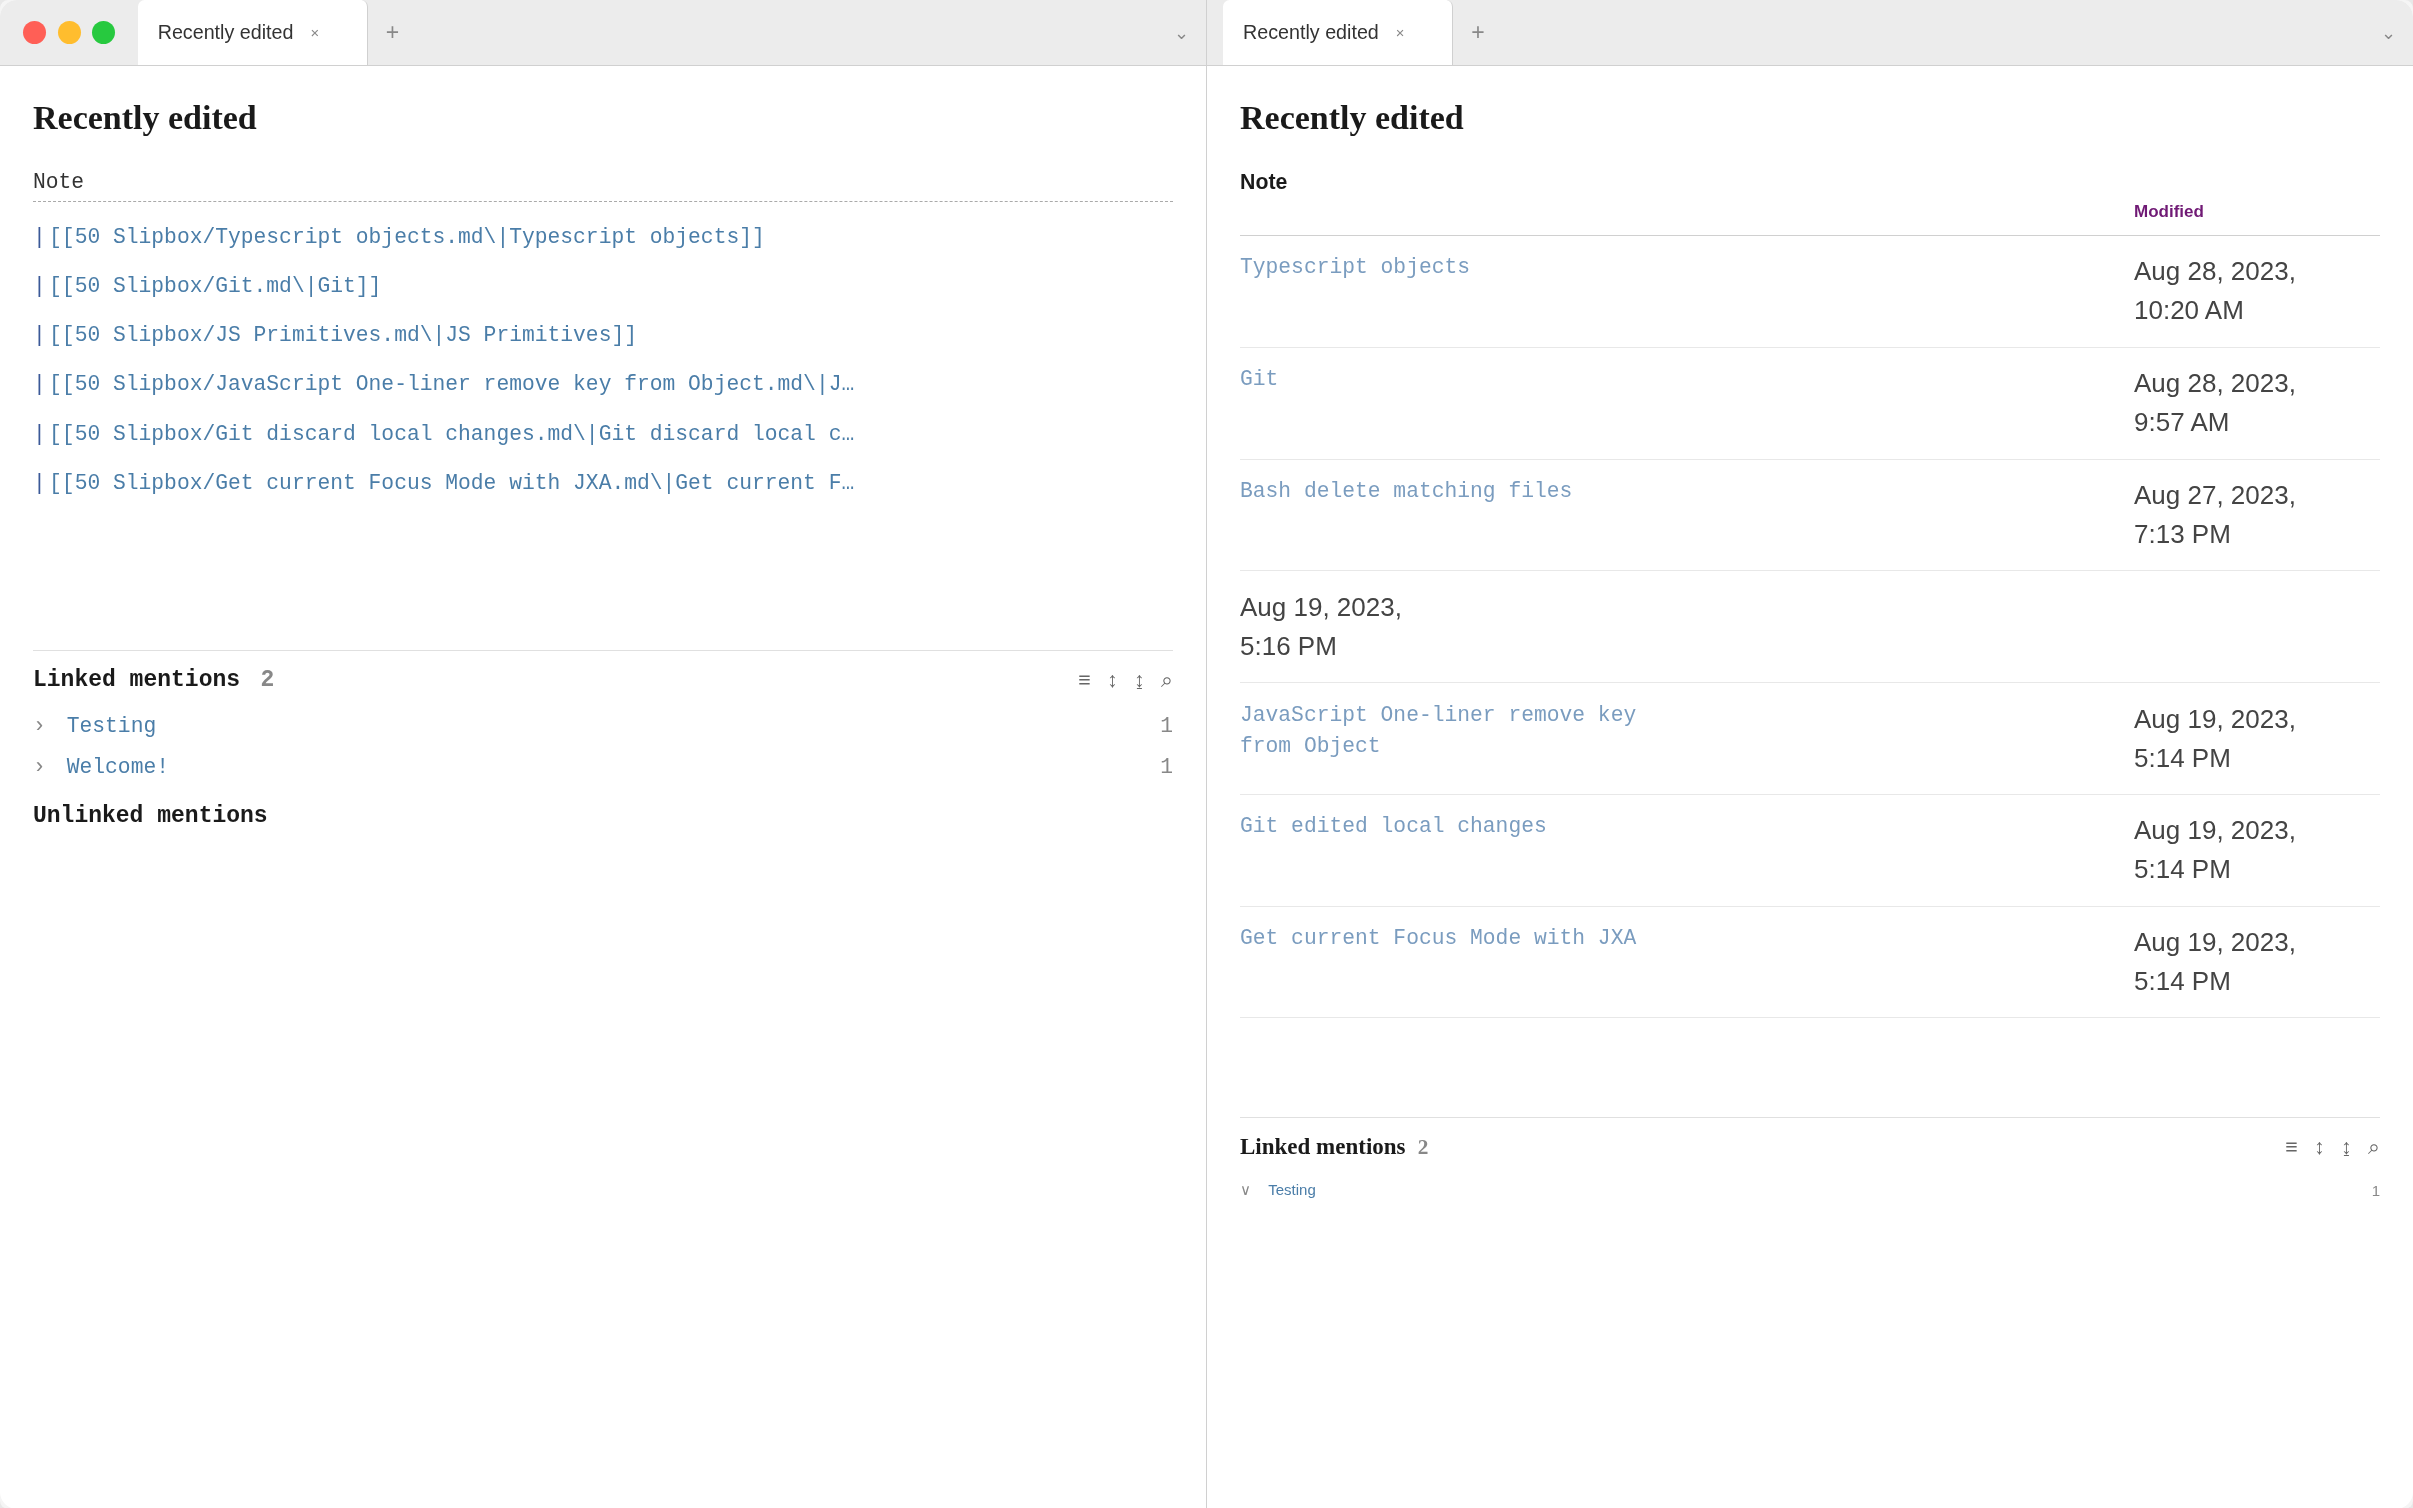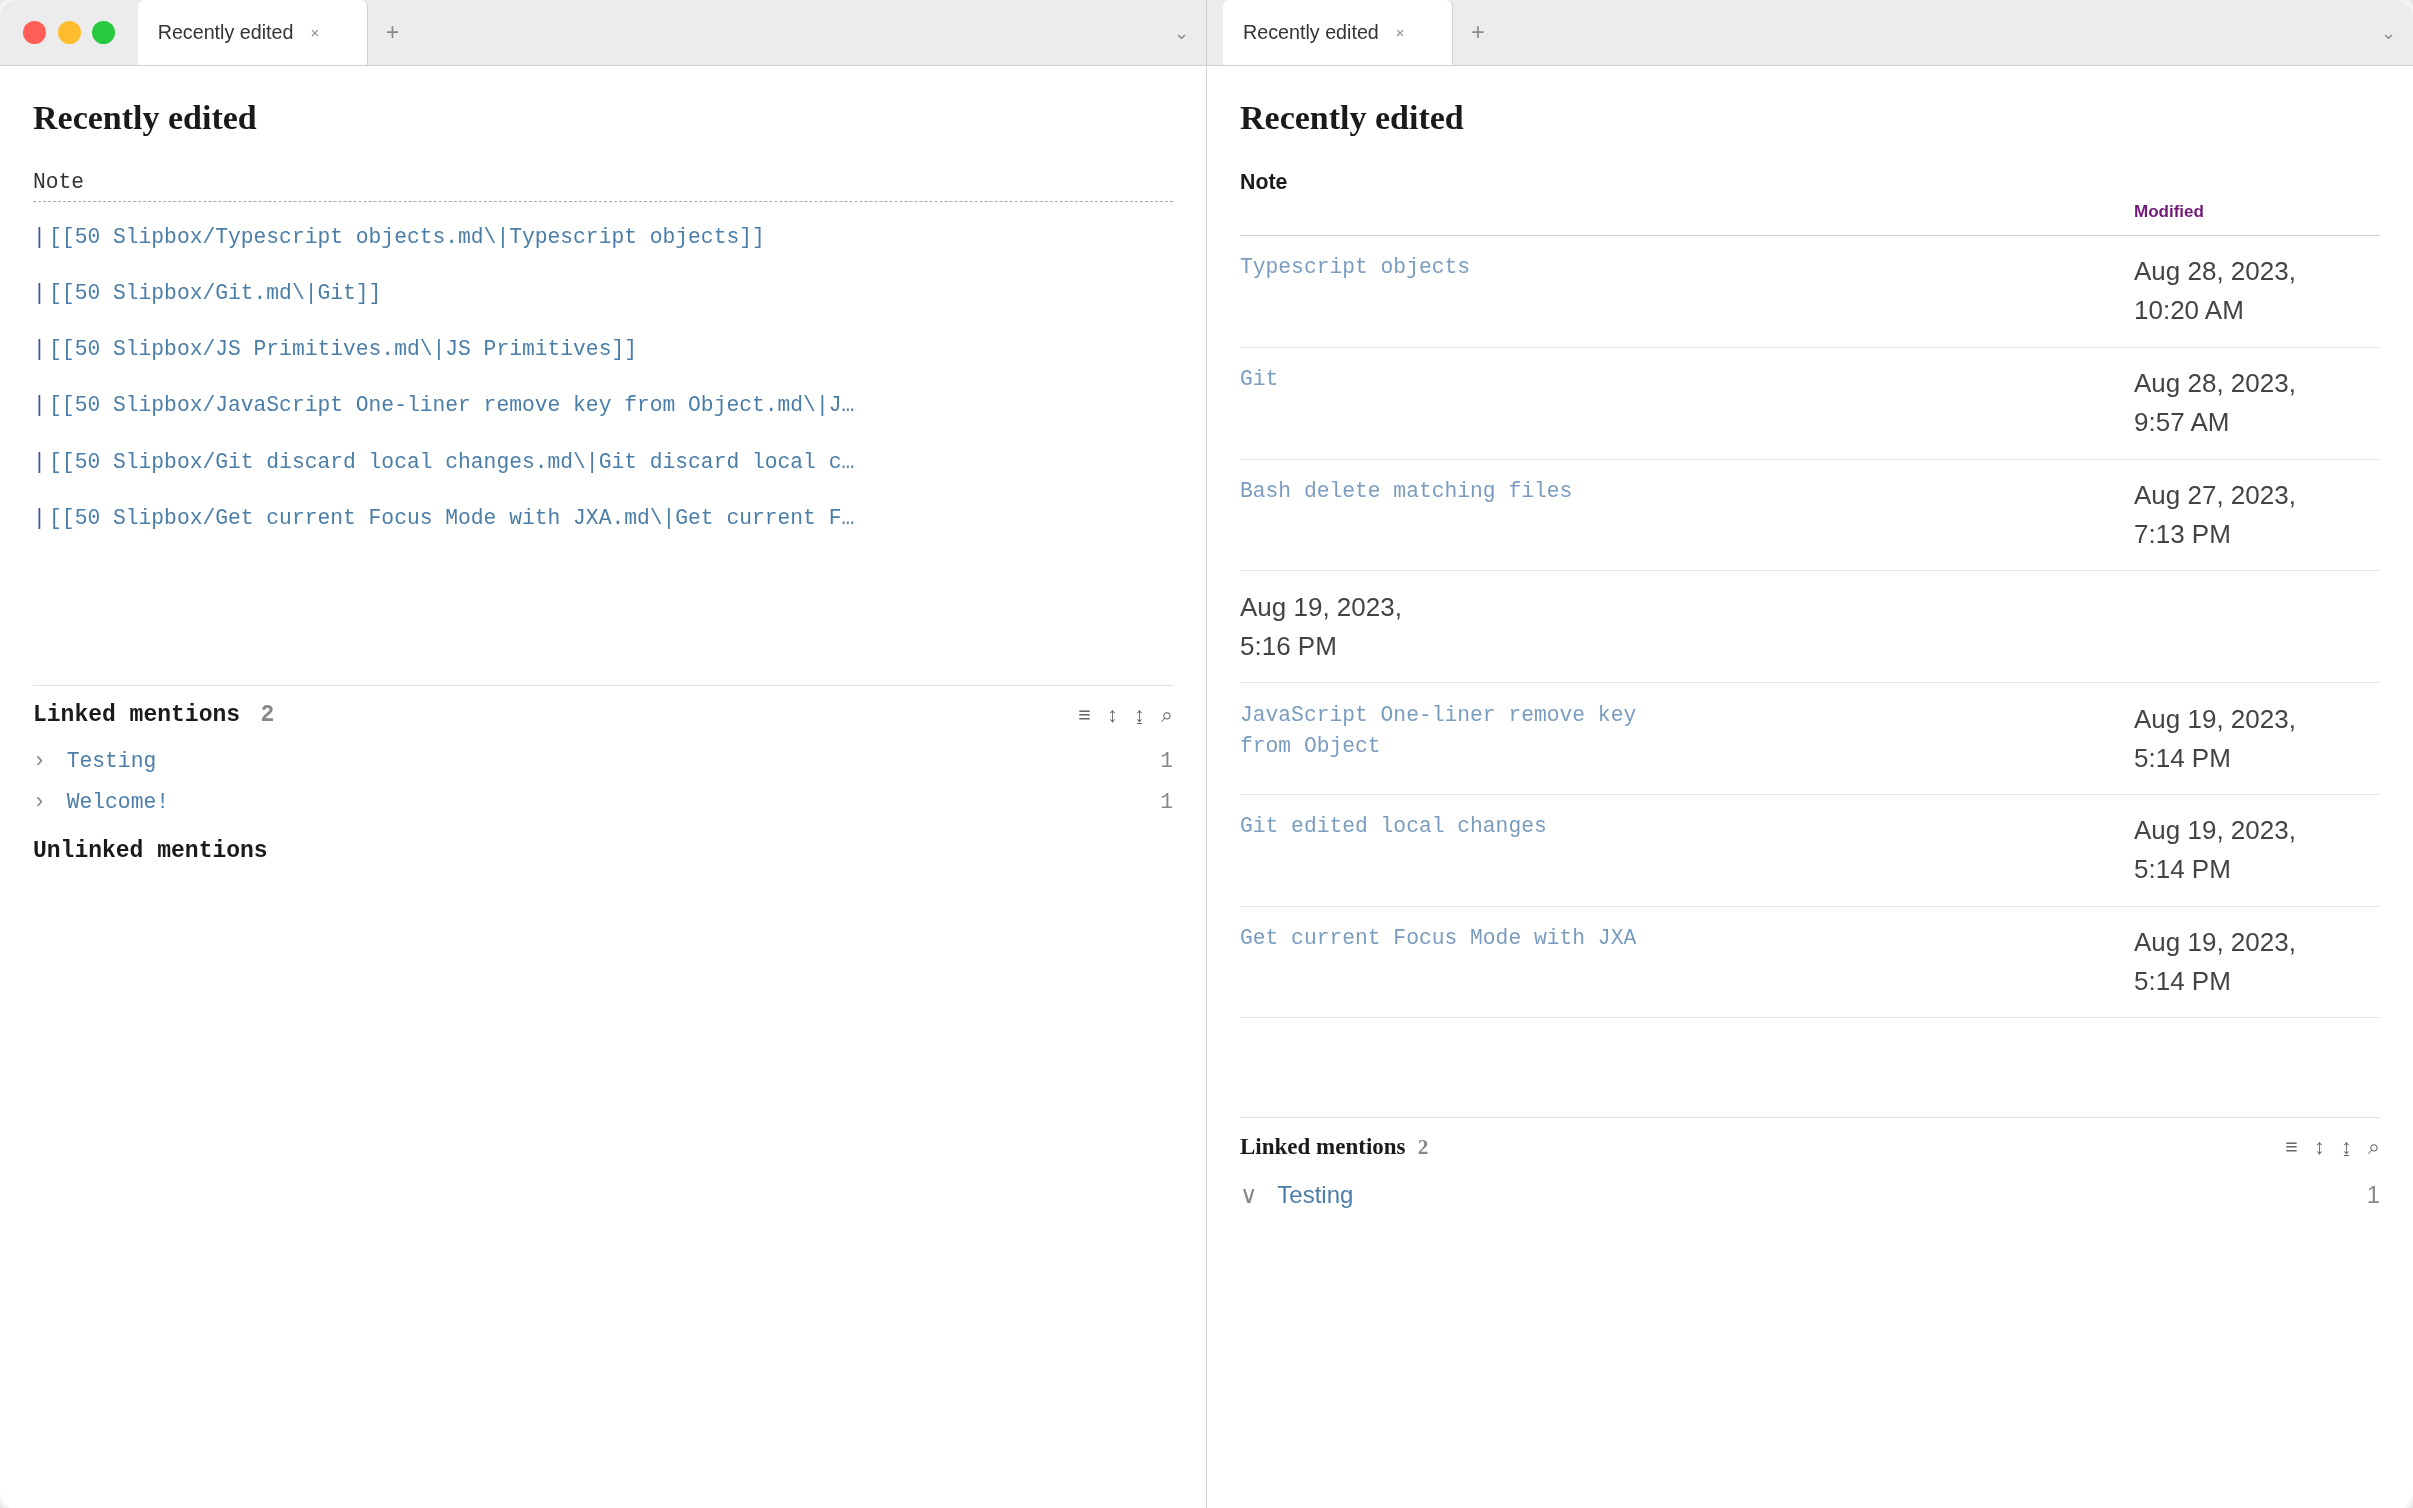--- a/index.html
+++ b/index.html
@@ -151,21 +151,21 @@
 
     .editor-divider {
       border: none;
       border-top: 1.6px dashed #aaa;
       margin: 6.6px 0 16.4px 0;
     }
 
     .editor-links {
       display: flex;
       flex-direction: column;
-      gap: 19px;
+      gap: 12px;
     }
 
     .editor-link {
       font-family: 'Courier New', monospace;
       font-size: 21.3px;
       color: #4a7da8;
       line-height: 1.6;
       padding: 1.6px 0;
       cursor: pointer;
       display: flex;
@@ -320,21 +320,21 @@
       display: flex;
       gap: 16.4px;
       align-items: center;
     }
 
     .right-mention-item {
       display: flex;
       align-items: center;
       justify-content: space-between;
       padding: 8.2px 0;
-      font-size: 24px;
+      font-size: 15px;
       color: #4a7da8;
       cursor: pointer;
       gap: 28px;
     }
 
     .right-mention-arrow {
       color: #888;
       margin-right: 8.2px;
     }
 

